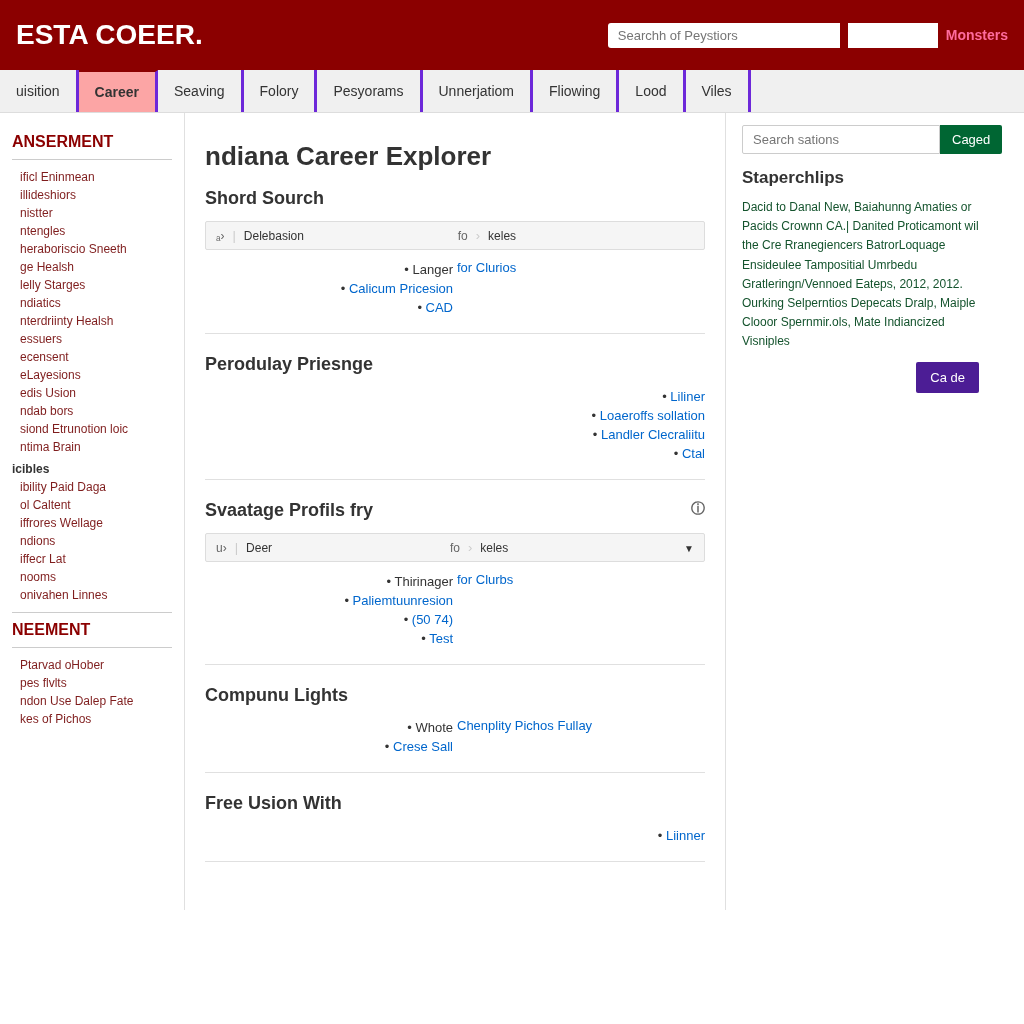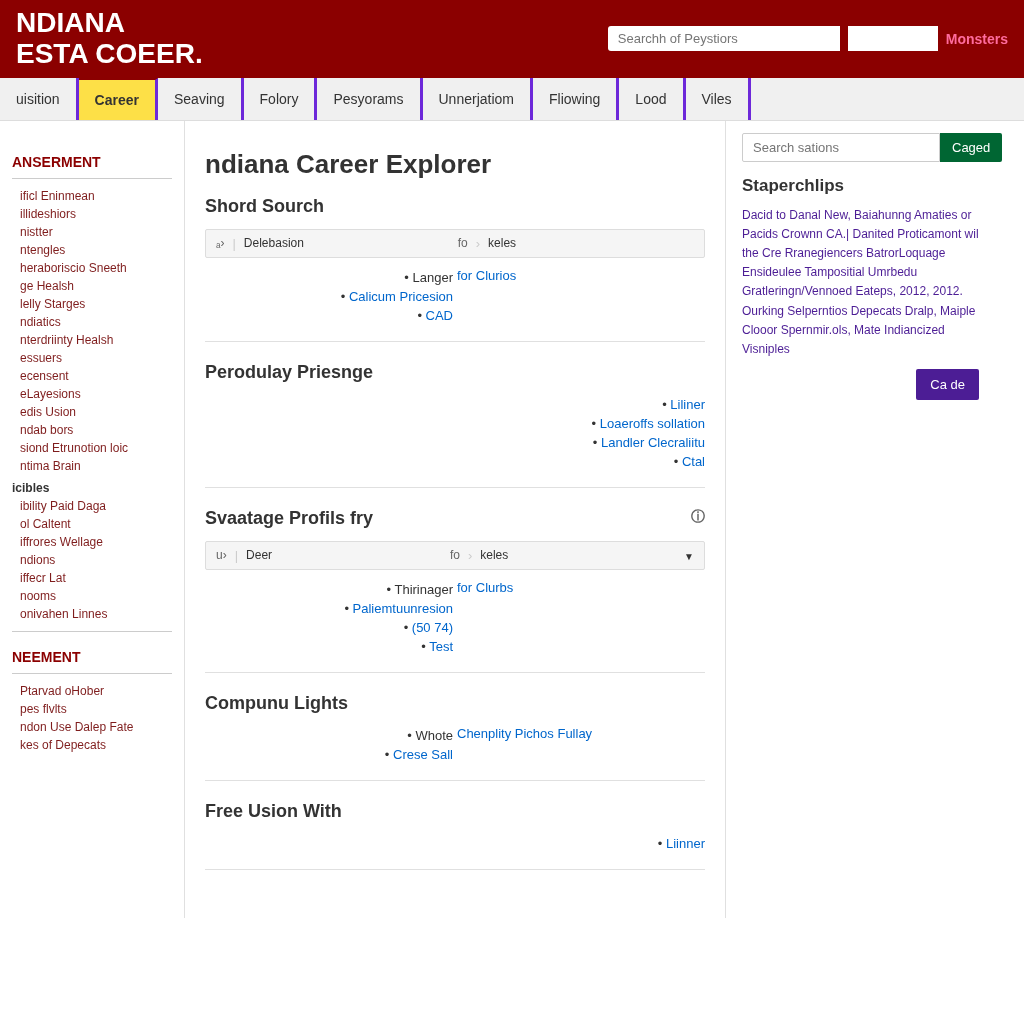--- a/index.html
+++ b/index.html
@@ -64,21 +64,21 @@
       padding: 12px 16px;
       font-size: 14px;
       cursor: pointer;
       color: #333;
       text-decoration: none;
       display: flex;
       align-items: center;
       border-right: 3px solid #6d28d9;
     }
     .nav-item.active {
-      background: #fde047;
+      background: #fca5a5;
       color: #333;
       font-weight: bold;
       border-top: 2px solid #8b0000;
     }
     .nav-item:first-child {
       border-left: none;
     }
 
     
     .main-layout {
@@ -90,23 +90,23 @@
     .sidebar {
       width: 185px;
       min-width: 185px;
       padding: 16px 12px;
       border-right: 1px solid #e0e0e0;
       background: #fff;
     }
     .sidebar-section-title {
       color: #8b0000;
       font-weight: bold;
-      font-size: 14px;
+      font-size: 16px;
       margin-bottom: 8px;
-      margin-top: 17px;
+      margin-top: 4px;
     }
     .sidebar-item {
       color: #7f1d1d;
       font-size: 12px;
       padding: 2px 8px;
       cursor: pointer;
       display: block;
     }
     .sidebar-divider {
       border: none;
@@ -219,21 +219,21 @@
       border-radius: 0 2px 2px 0;
     }
     .right-panel-title {
       font-size: 17px;
       font-weight: bold;
       color: #333;
       margin-bottom: 10px;
     }
     .right-panel-text {
       font-size: 12px;
-      color: #4c1d95;
+      color: #14532d;
       line-height: 1.6;
       margin-bottom: 10px;
     }
     .right-panel-btn {
       background: #4c1d95;
       color: white;
       border: none;
       padding: 8px 14px;
       font-size: 13px;
       cursor: pointer;
@@ -245,21 +245,20 @@
     .arrow-down::after {
       content: "▼";
       font-size: 10px;
     }
   </style>
 </head>
 <body>
 
 <div class="header">
   <div class="header-logo">
-    <span>NDIANA</span>
     <span>ESTA COEER.</span>
   </div>
   <div class="header-right">
     <input class="header-search" type="text" placeholder="Searchh of Peystiors" style="">
     <div class="header-select">
       <span>Og</span>
       <span>▼</span>
     </div>
     <span class="header-monsters">Monsters</span>
   </div>
@@ -305,21 +304,21 @@
     <a class="sidebar-item">ndions</a>
     <a class="sidebar-item">iffecr Lat</a>
     <a class="sidebar-item">nooms</a>
     <a class="sidebar-item">onivahen Linnes</a>
     <hr class="sidebar-divider">
     <div class="sidebar-section-title">NEEMENT</div>
     <hr class="sidebar-divider">
     <a class="sidebar-item">Ptarvad oHober</a>
     <a class="sidebar-item">pes flvlts</a>
     <a class="sidebar-item">ndon Use Dalep Fate</a>
-    <a class="sidebar-item">kes of Depecats</a>
+    <a class="sidebar-item">kes of Pichos</a>
   </div>
 
   <div class="content">
     <h1 class="page-title">ndiana Career Explorer</h1>
 
     <div class="section">
       <div class="section-title">Shord Sourch</div>
       <div class="filter-row">
         <span class="filter-label">ₐ›</span>
         <span class="filter-divider">|</span>

